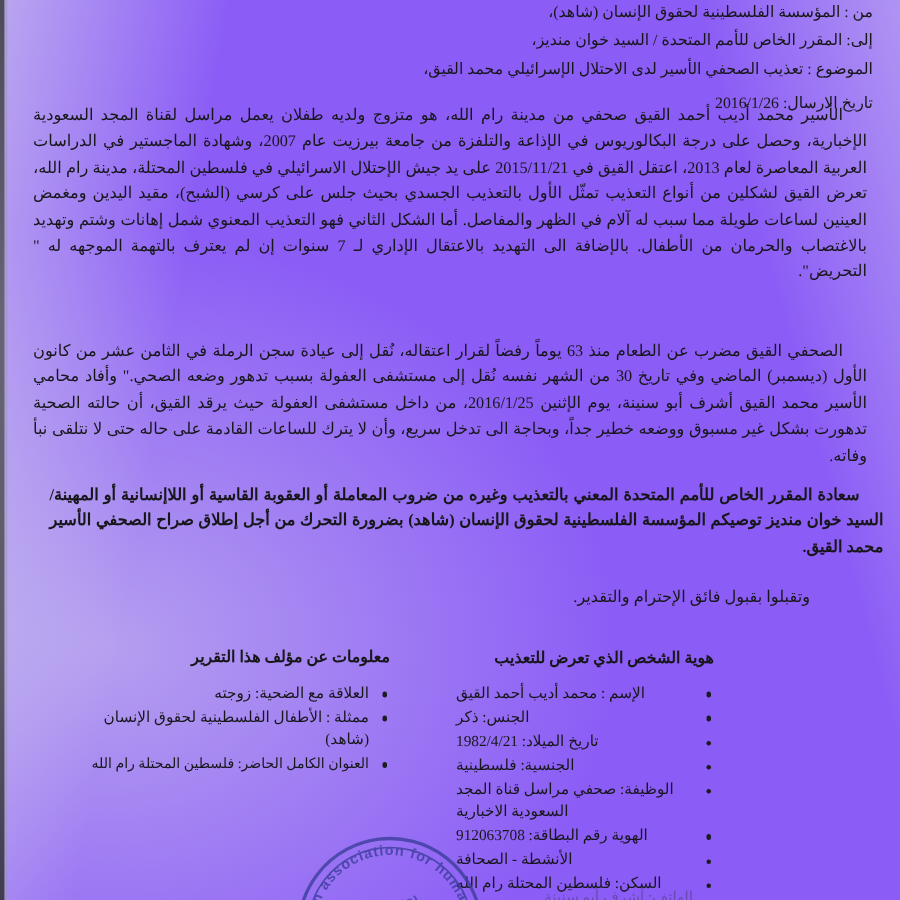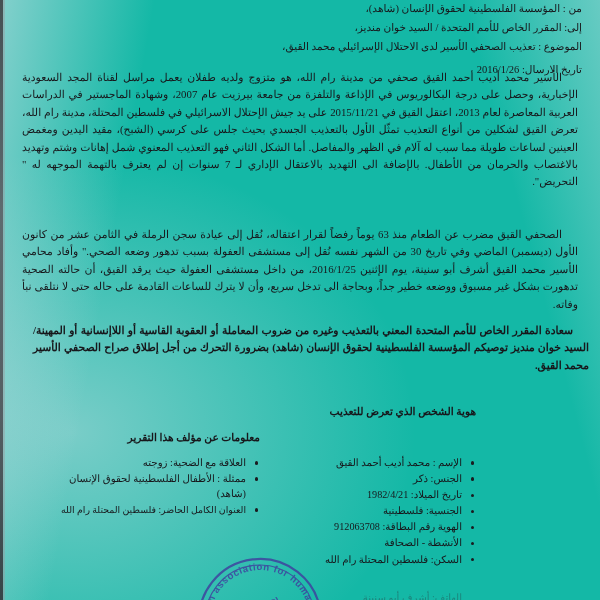--- a/index.html
+++ b/index.html
@@ -6,21 +6,21 @@
   html, body {
     margin: 0;
     padding: 0;
     background: #6e6e6e;
   }
   #page {
     position: relative;
     width: 600px;
     height: 600px;
     overflow: hidden;
-    background: #14b8a6;
+    background: #8b5cf6;
     font-family: "Liberation Serif", "DejaVu Serif", serif;
     color: #17171b;
     direction: rtl;
   }
   
   #paper-tint {
     position: absolute;
     inset: 0;
     background:
       linear-gradient(100deg, rgba(224,228,236,0.55) 0%, rgba(255,255,255,0) 22%),
@@ -94,21 +94,21 @@
   .bullets li::before {
     content: "";
     position: absolute;
     right: 2px;
     top: 5.4px;
     width: 3.4px;
     height: 3.4px;
     border-radius: 50%;
     background: #1b1b20;
   }
-  #col-right .bullets li { text-align: right; }
+  #col-right .bullets li { text-align: left; }
   #col-left  .bullets li { text-align: right; }
 
   
   #stamp {
     position: absolute;
     left: 196px;
     top: 556px;
     width: 128px;
     height: 128px;
     opacity: .82;
@@ -144,29 +144,31 @@
   </div>
 
   <div class="para" style="top:226px; right:22px; width:556px;">
     <span class="indent"></span><span>الصحفي القيق مضرب عن الطعام منذ 63 يوماً رفضاً لقرار اعتقاله، نُقل إلى عيادة سجن الرملة في الثامن عشر من كانون الأول (ديسمبر) الماضي وفي تاريخ 30 من الشهر نفسه نُقل إلى مستشفى العفولة بسبب تدهور وضعه الصحي." وأفاد محامي الأسير محمد القيق أشرف أبو سنينة، يوم الإثنين 2016/1/25، من داخل مستشفى العفولة حيث يرقد القيق، أن حالته الصحية تدهورت بشكل غير مسبوق ووضعه خطير جداً، وبحاجة الى تدخل سريع، وأن لا يترك للساعات القادمة على حاله حتى لا نتلقى نبأ وفاته.</span>
   </div>
 
   <div class="para bold" style="top:322px; right:11px; width:556px;">
     <span class="indent"></span><span>سعادة المقرر الخاص للأمم المتحدة المعني بالتعذيب وغيره من ضروب المعاملة أو العقوبة القاسية أو اللاإنسانية أو المهينة/ السيد خوان منديز توصيكم المؤسسة الفلسطينية لحقوق الإنسان (شاهد) بضرورة التحرك من أجل إطلاق صراح الصحفي الأسير محمد القيق.</span>
   </div>
 
+  <div class="closing" style="top:391px; right:60px;">وتقبلوا بقبول فائق الإحترام والتقدير.</div>
 
   <div id="col-right">
-    <div class="col-title" style="top:405px; right:124px;">هوية الشخص الذي تعرض للتعذيب</div>
+    <div class="col-title" style="top:432px; right:124px;">هوية الشخص الذي تعرض للتعذيب</div>
 
     <ul class="bullets" style="top:456px; right:124px; width:172px;">
       <li>الإسم : محمد أديب أحمد القيق</li>
       <li>الجنس: ذكر</li>
       <li>تاريخ الميلاد: 1982/4/21</li>
       <li>الجنسية: فلسطينية</li>
+      <li>الوظيفة: صحفي مراسل قناة المجد السعودية الاخبارية</li>
       <li>الهوية رقم البطاقة: 912063708</li>
       <li>الأنشطة - الصحافة</li>
       <li>السكن: فلسطين المحتلة رام الله</li>
     </ul>
 
     <div class="cutoff-line" style="top:592px; right:138px;">الهاتف: أشرف أبو سنينة</div>
   </div>
 
   <div id="col-left">
     <div class="col-title" style="top:431px; right:340px;">معلومات عن مؤلف هذا التقرير</div>

